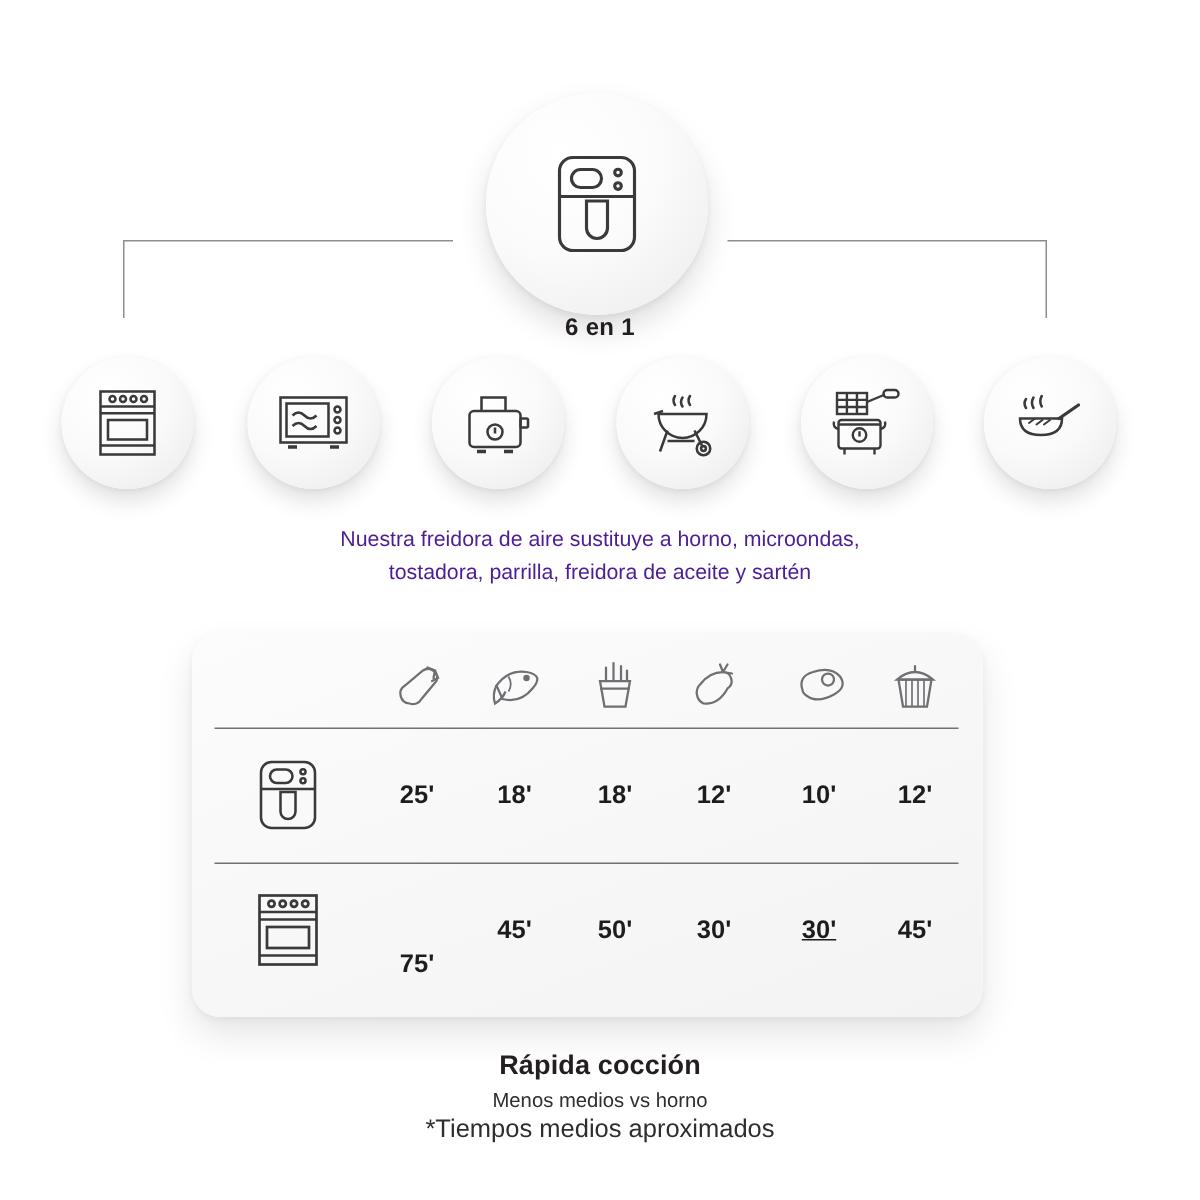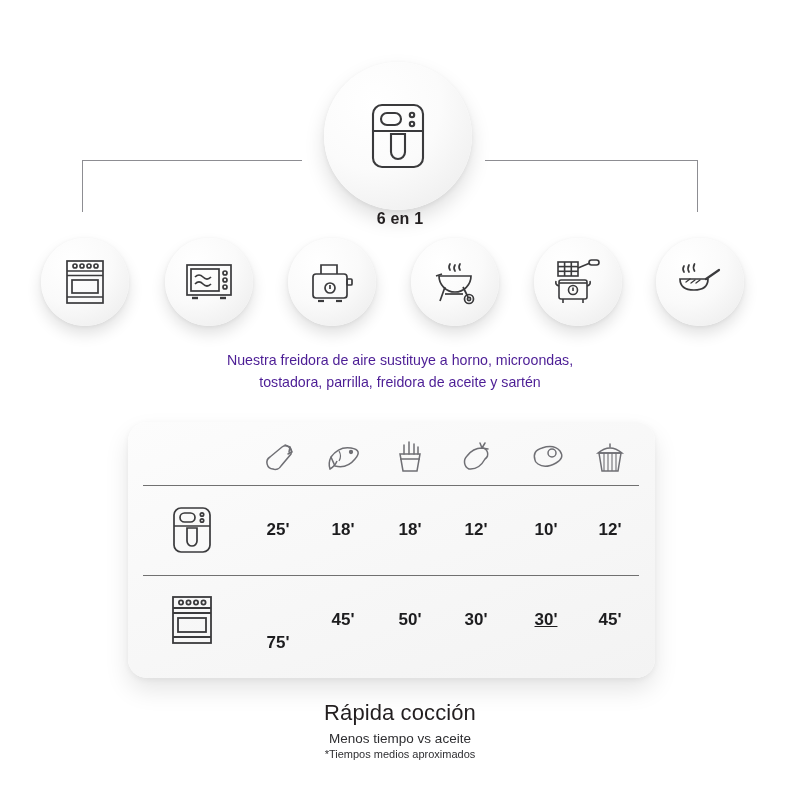--- a/index.html
+++ b/index.html
@@ -56,23 +56,23 @@
   .card .rule{position:absolute;left:15px;width:496px;height:1px;background:#4a4a4a;opacity:.78;}
   .hcell{position:absolute;top:8px;width:56px;height:54px;display:flex;align-items:center;justify-content:center;}
   .rowicon{position:absolute;width:60px;height:60px;display:flex;align-items:center;justify-content:center;}
   .tval{
     position:absolute;width:60px;text-align:center;
     font-size:17px;font-weight:bold;color:#1d1d1f;
   }
 
   
   .foot{position:absolute;left:0;right:0;top:700px;text-align:center;}
-  .foot-title{font-size:22px;font-weight:normal;letter-spacing:.1px;}
+  .foot-title{font-size:18px;font-weight:bold;letter-spacing:.1px;}
   .foot-sub{font-size:13.5px;margin-top:5px;color:#2e2e31;}
-  .foot-note{font-size:11px;margin-top:2px;color:#2e2e31;}
+  .foot-note{font-size:17px;margin-top:2px;color:#2e2e31;}
 
   svg{display:block;}
 </style>
 </head>
 <body>
 
 <div class="stage">
 
   <div class="hero-circle">
     <span>
@@ -292,17 +292,17 @@
     <div class="tval" style="left:120px;top:188px;margin-top:23px;">75'</div>
     <div class="tval" style="left:185px;top:188px;">45'</div>
     <div class="tval" style="left:252px;top:188px;">50'</div>
     <div class="tval" style="left:318px;top:188px;">30'</div>
     <div class="tval" style="left:388px;top:188px;text-decoration:underline;">30'</div>
     <div class="tval" style="left:452px;top:188px;">45'</div>
   </div>
 
   <div class="foot">
     <div class="foot-title">Rápida cocción</div>
-    <div class="foot-sub">Menos tiempo vs aceite</div>
+    <div class="foot-sub">Menos medios vs horno</div>
     <div class="foot-note">*Tiempos medios aproximados</div>
   </div>
 
 </div>
 
 </body></html>

